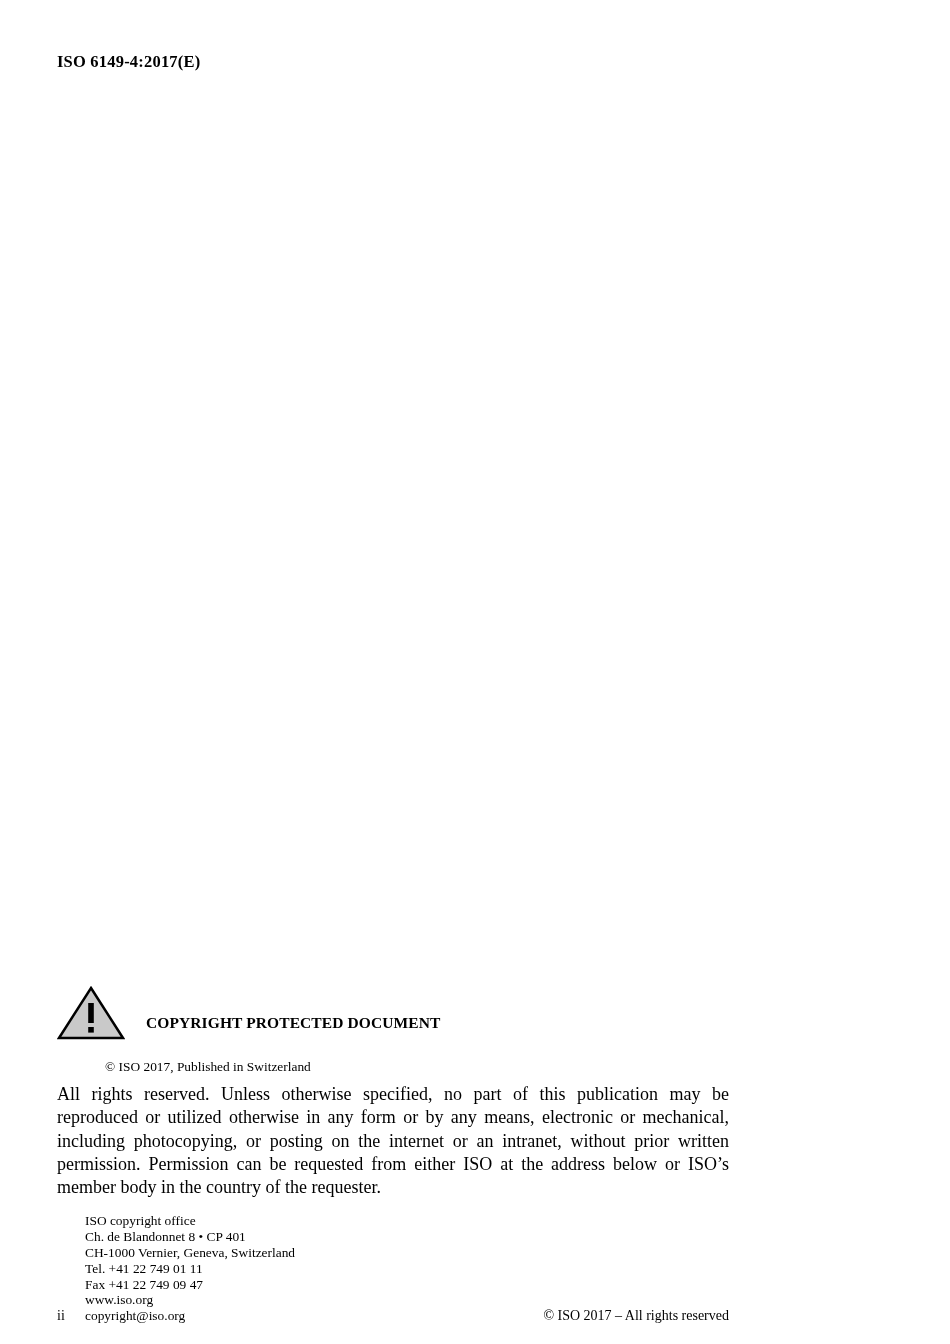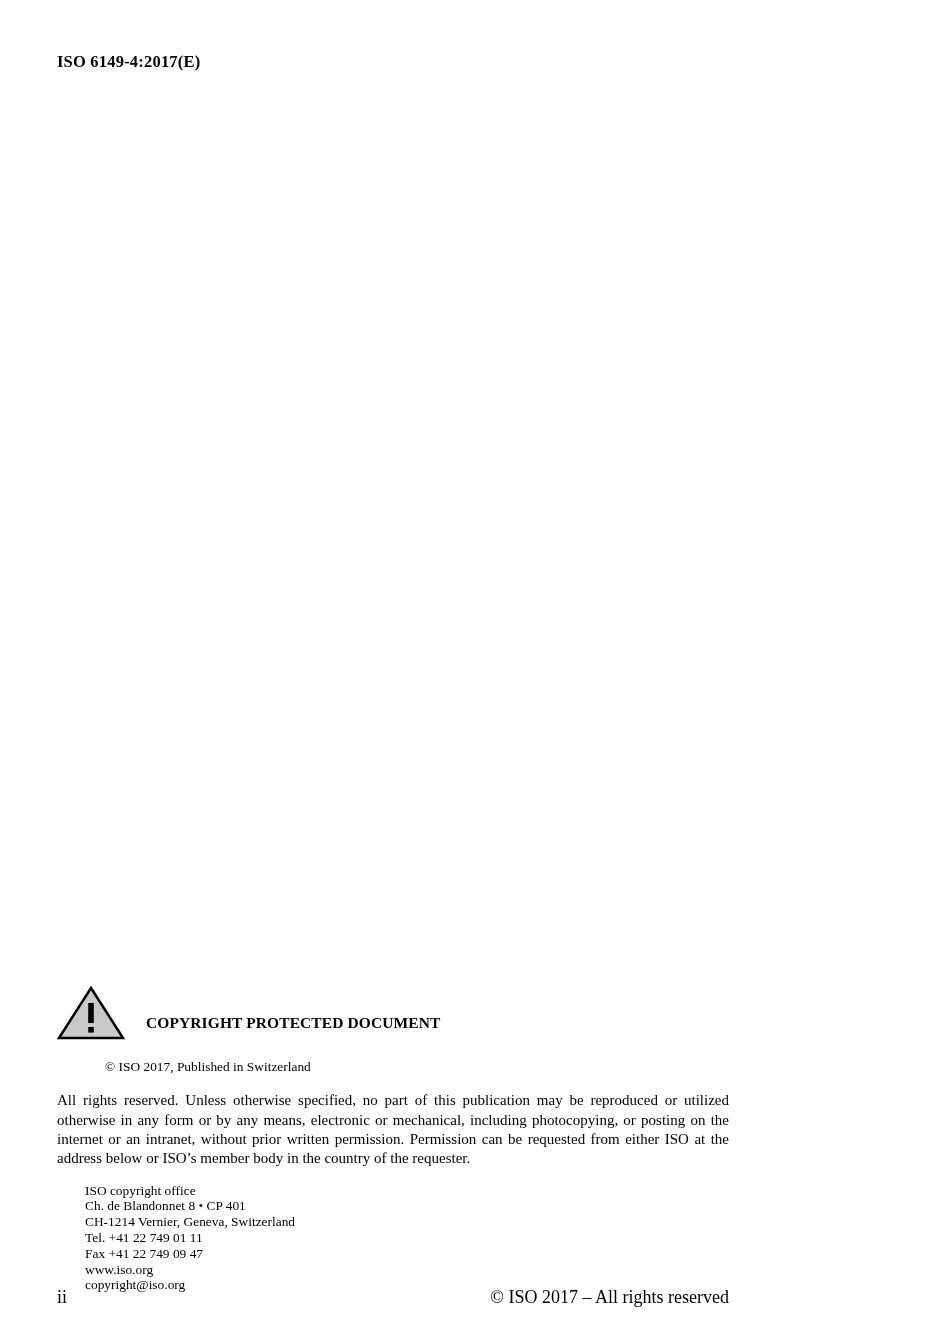--- a/index.html
+++ b/index.html
@@ -60,46 +60,46 @@
   }
 
   .cp-line {
     font-size: 13.4px;
     margin-top: 17px;
     line-height: 1.28;
     margin-left: 48px;
   }
 
   .cp-para {
-    font-size: 15px;
+    font-size: 18px;
     text-align: justify;
     line-height: 1.29;
-    margin-top: 16px;
+    margin-top: 8px;
   }
 
   .cp-address {
     margin-top: 14px;
     margin-left: 28px;
     font-size: 13.4px;
     line-height: 1.18;
   }
   .cp-address div {
     white-space: pre;
   }
 
   
   .footer {
     position: absolute;
     left: 57px;
     right: 57px;
-    bottom: 36px;
+    bottom: 20px;
     display: flex;
     justify-content: space-between;
     align-items: flex-start;
-    font-size: 18px;
+    font-size: 14px;
   }
   .footer-left { }
   .footer-right { }
 </style>
 </head>
 <body>
 
 <div class="page">
 
   <div class="doc-header">ISO 6149-4:2017(E)</div>
@@ -115,21 +115,21 @@
       <div class="cpd-title">COPYRIGHT PROTECTED DOCUMENT</div>
     </div>
 
     <div class="cp-line">©  ISO 2017, Published in Switzerland</div>
 
     <div class="cp-para">All rights reserved. Unless otherwise specified, no part of this publication may be reproduced or utilized otherwise in any form or by any means, electronic or mechanical, including photocopying, or posting on the internet or an intranet, without prior written permission. Permission can be requested from either ISO at the address below or ISO’s member body in the country of the requester.</div>
 
     <div class="cp-address">
       <div>ISO copyright office</div>
       <div>Ch. de Blandonnet 8 • CP 401</div>
-      <div>CH-1214 Vernier, Geneva, Switzerland</div>
+      <div>CH-1000 Vernier, Geneva, Switzerland</div>
       <div>Tel. +41 22 749 01 11</div>
       <div>Fax +41 22 749 09 47</div>
       <div>www.iso.org</div>
       <div>copyright@iso.org</div>
     </div>
 
   </div>
 
   <div class="footer">
     <div class="footer-left">ii</div>

